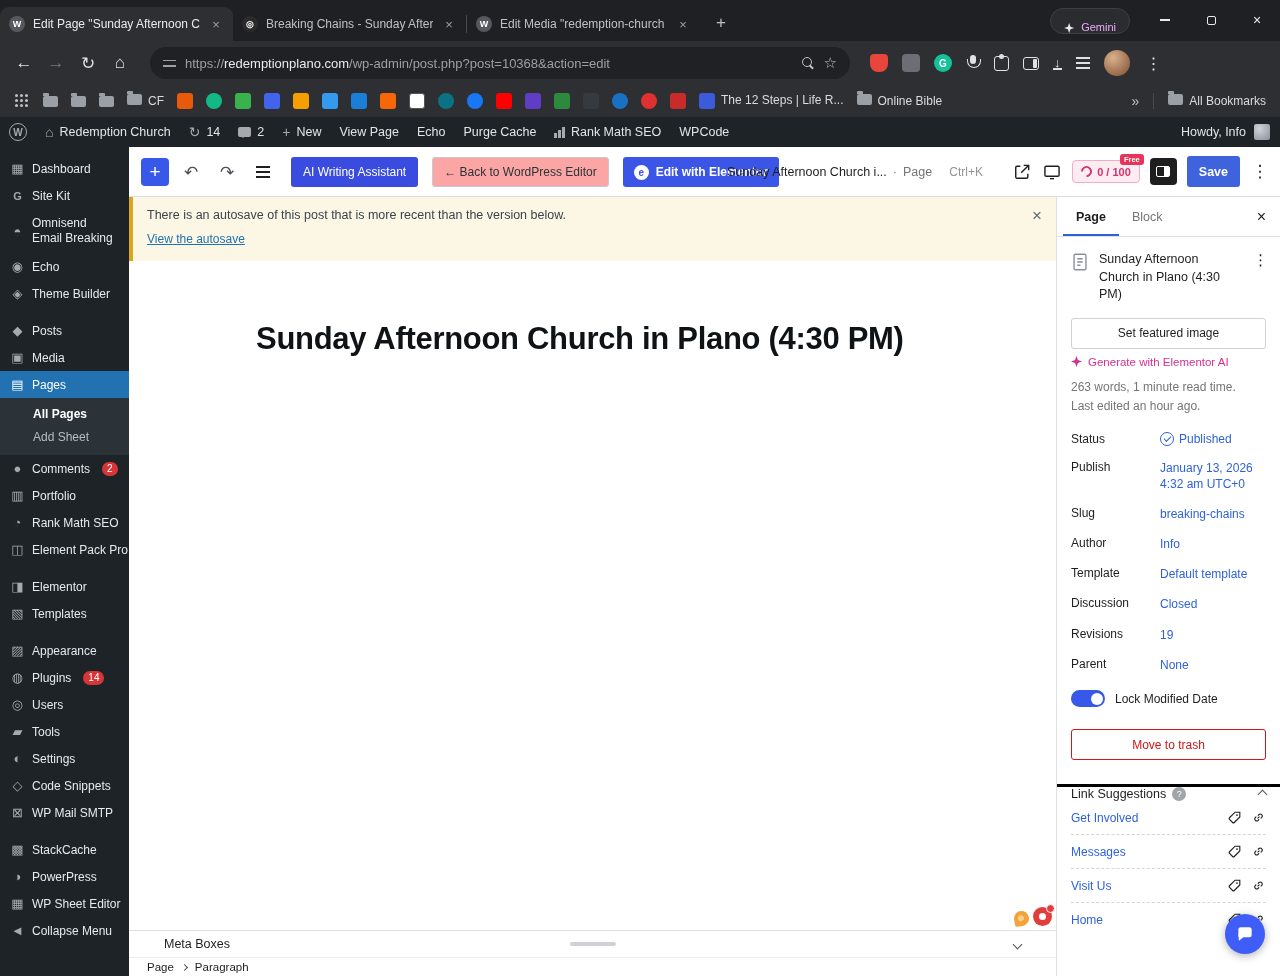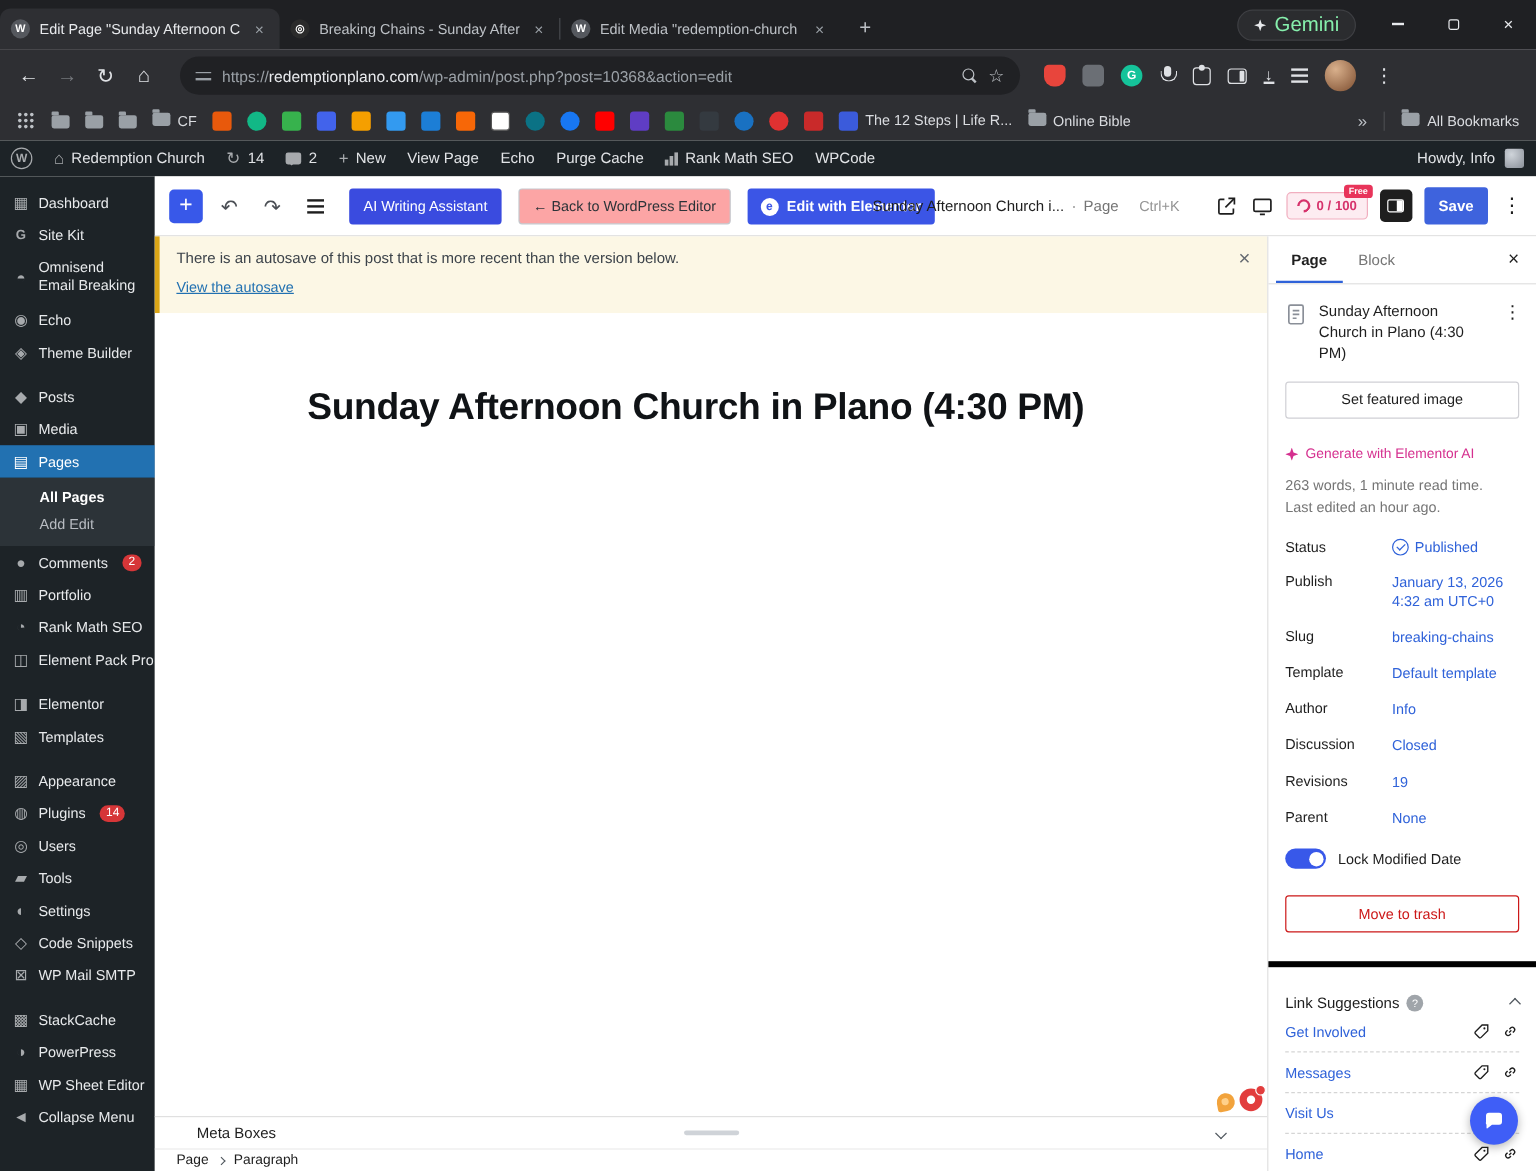--- a/index.html
+++ b/index.html
@@ -7,21 +7,21 @@
 
 
 .tabstrip{position:absolute;top:0;left:0;right:0;height:41px;background:#1f2023;display:flex;align-items:flex-end}
 .tab{width:233px;height:34px;display:flex;align-items:center;padding:0 9px;gap:8px;border-radius:9px 9px 0 0;color:#bdc1c6;font-size:12px;position:relative}
 .tab.active{background:#2e2f33;color:#e8eaed}
 .tab .title{flex:1;white-space:nowrap;overflow:hidden}
 .fav{width:16px;height:16px;border-radius:50%;background:#55585e;color:#fff;font-size:9px;font-weight:bold;display:flex;align-items:center;justify-content:center;flex:none}
 .tab .x{font-size:13px;color:#9aa0a6;width:16px;text-align:center;flex:none}
 .tabsep{width:1px;height:18px;background:#474a4f;margin-bottom:8px}
 .newtab{width:26px;height:26px;margin:0 0 5px 8px;color:#bdc1c6;font-size:17px;display:flex;align-items:center;justify-content:center}
-.gemini{position:absolute;right:150px;top:8px;height:26px;padding:0 13px;background:#2b2c2f;border:1px solid #3e3f43;border-radius:13px;color:#86efac;font-size:17px;display:flex;align-items:center;gap:7px}
+.gemini{position:absolute;right:150px;top:8px;height:26px;padding:0 13px;background:#2b2c2f;border:1px solid #3e3f43;border-radius:13px;color:#f0abfc;font-size:11px;display:flex;align-items:flex-end;gap:7px}
 .star4{width:10px;height:10px;background:#e8eaed;clip-path:polygon(50% 0,63% 37%,100% 50%,63% 63%,50% 100%,37% 63%,0 50%,37% 37%)}
 .winctl{position:absolute;top:0;right:0;width:138px;height:40px;display:flex}
 .winbtn{flex:1;display:flex;align-items:center;justify-content:center;color:#e8eaed;font-size:14px}
 .i-min{width:10px;height:1.5px;background:#e8eaed}
 .i-max{width:9px;height:9px;border:1.3px solid #e8eaed;border-radius:2px}
 
 .toolbar{position:absolute;top:41px;left:0;right:0;height:44px;background:#2e2f33;display:flex;align-items:center;padding:0 8px}
 .tbtn{width:32px;height:32px;display:flex;align-items:center;justify-content:center;color:#dfe1e5;font-size:17px;border-radius:50%}
 .tbtn.dim{color:#74777c}
 .omnibox{width:700px;height:32px;margin-left:14px;background:#202124;border-radius:16px;display:flex;align-items:center;padding:0 13px;gap:9px;color:#9aa0a6;font-size:13px}
@@ -135,36 +135,36 @@
 
 .panel{position:absolute;top:197px;right:0;width:224px;bottom:0;background:#fff;border-left:1px solid #e0e0e0;font-size:12.5px;color:#1e1e1e}
 .ptabs{height:40px;border-bottom:1px solid #e0e0e0;display:flex;align-items:stretch;padding:0 6px}
 .ptab{padding:0 13px;display:flex;align-items:center;color:#757575}
 .ptab.active{color:#1e1e1e;font-weight:bold;box-shadow:inset 0 -2px 0 #2f62d9}
 .px{margin-left:auto;align-self:center;padding-right:8px;font-size:16px;color:#1e1e1e}
 .pcard{display:flex;gap:8px;padding:14px 12px 10px;align-items:flex-start}
 .pcard .t{font-size:12.5px;line-height:1.4;width:132px}
 .pcard .kb{margin-left:auto;color:#1e1e1e;font-size:15px}
 .btn-feat{display:block;margin:4px 14px 0;width:calc(100% - 28px);height:31px;background:#fff;border:1px solid #d0d0d5;border-radius:3px;font-size:12px;color:#1e1e1e;font-family:inherit}
-.ai-gen{display:flex;align-items:center;gap:6px;margin:24px 14px 0;color:#d5308f;font-size:11.5px}
+.ai-gen{display:flex;align-items:center;gap:6px;margin:7px 14px 0;color:#d5308f;font-size:11.5px}
 .star-pink{width:11px;height:11px;background:#d5308f;clip-path:polygon(50% 0,63% 37%,100% 50%,63% 63%,50% 100%,37% 63%,0 50%,37% 37%)}
 .meta-line{margin:12px 14px 0;color:#757575;font-size:12px}
 .meta-line+.meta-line{margin-top:5px}
 .rows{margin-top:12px}
 .prow{display:flex;padding:7px 14px;align-items:flex-start;font-size:12px}
 .prow .lab{width:89px;flex:none;color:#1e1e1e}
 .prow .val{color:#2f62d9;flex:1;min-width:0;line-height:1.35}
 .valwrap{display:flex;align-items:center;gap:5px;color:#2f62d9;flex:1}
 .ckc{width:14px;height:14px;border:1.5px solid #2f62d9;border-radius:50%;position:relative;flex:none}
 .ckc::after{content:'';position:absolute;left:3px;top:3.5px;width:6px;height:3px;border-left:1.5px solid #2f62d9;border-bottom:1.5px solid #2f62d9;transform:rotate(-45deg)}
 .lockrow{display:flex;align-items:center;gap:10px;padding:10px 14px;font-size:12px}
 .toggle{width:34px;height:17px;background:#3858e9;border-radius:9px;position:relative;flex:none}
 .toggle::after{content:'';position:absolute;right:2.5px;top:2.5px;width:12px;height:12px;background:#fff;border-radius:50%}
 .btn-trash{display:block;margin:12px 14px 0;width:calc(100% - 28px);height:31px;background:#fff;border:1px solid #cc1818;border-radius:3px;color:#cc1818;font-size:12px;font-family:inherit}
-.sugg{margin-top:24px;border-top:5px solid #000000;padding:23px 14px 0}
+.sugg{margin-top:24px;border-top:3px solid #000000;padding:0 14px 0}
 .sugg-h{display:flex;align-items:center;gap:6px;font-size:12.5px}
 .help{width:14px;height:14px;border-radius:50%;background:#a0a5aa;color:#fff;font-size:9px;display:flex;align-items:center;justify-content:center}
 .sugg-h .chev{margin-left:auto}
 .slink{display:flex;align-items:center;padding:9px 0;border-bottom:1px dashed #d5d5d5}
 .slink:last-child{border-bottom:none}
 .slink .lb{color:#2f62d9;font-size:12px}
 .slink .ics{margin-left:auto;display:flex;gap:9px;align-items:center}
 
 .chat{position:absolute;right:15px;bottom:22px;width:40px;height:40px;border-radius:50%;background:#3f5ef7;display:flex;align-items:center;justify-content:center;box-shadow:0 2px 8px rgba(0,0,0,.3)}
 </style>
@@ -349,21 +349,21 @@
   <div class="mitem">
       <span class="mi">▣</span>
       <span class="lb">Media</span>
     </div>
   <div class="mitem active">
       <span class="mi">▤</span>
       <span class="lb">Pages</span>
     </div>
   <div class="submenu">
     <div class="smitem current">All Pages</div>
-    <div class="smitem">Add Edit</div>
+    <div class="smitem">Add Sheet</div>
   </div>
   <div class="mitem">
       <span class="mi">●</span>
       <span class="lb">Comments</span>
       <span class="badge">2</span>
     </div>
   <div class="mitem">
       <span class="mi">▥</span>
       <span class="lb">Portfolio</span>
     </div>
@@ -534,26 +534,26 @@
     </div>
     <div class="prow">
       <span class="lab">Publish</span>
       <span class="val">January 13, 2026 4:32 am UTC+0</span>
     </div>
     <div class="prow">
       <span class="lab">Slug</span>
       <span class="val">breaking-chains</span>
     </div>
     <div class="prow">
+      <span class="lab">Author</span>
+      <span class="val">Info</span>
+    </div>
+    <div class="prow">
       <span class="lab">Template</span>
       <span class="val">Default template</span>
-    </div>
-    <div class="prow">
-      <span class="lab">Author</span>
-      <span class="val">Info</span>
     </div>
     <div class="prow">
       <span class="lab">Discussion</span>
       <span class="val">Closed</span>
     </div>
     <div class="prow">
       <span class="lab">Revisions</span>
       <span class="val">19</span>
     </div>
     <div class="prow">

